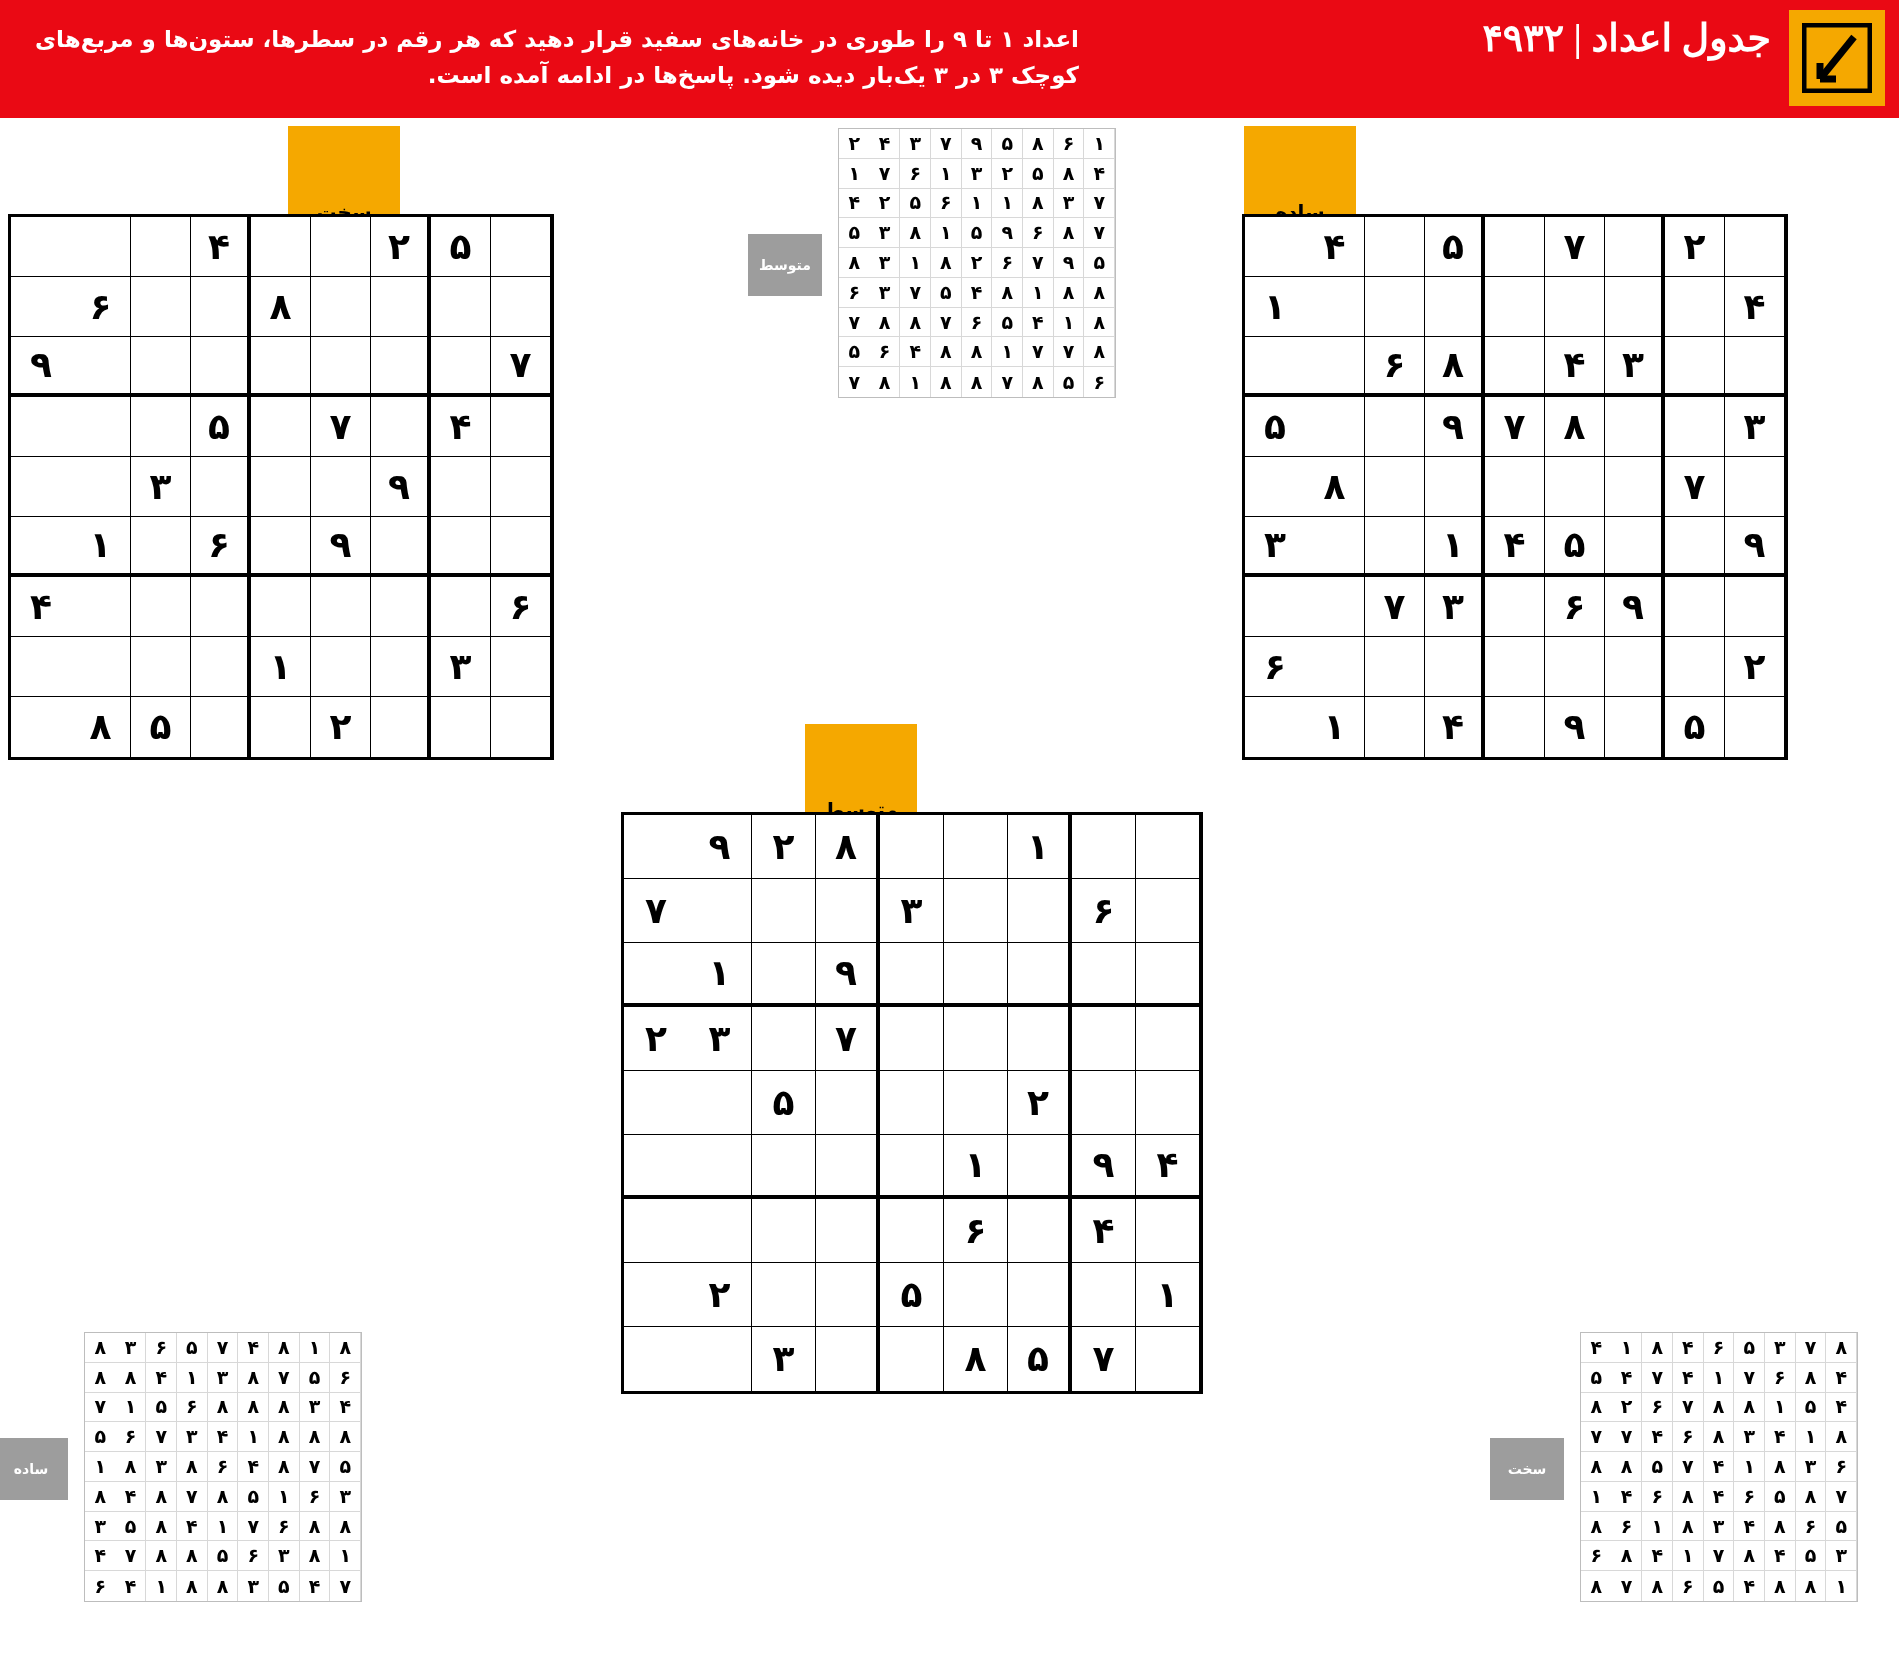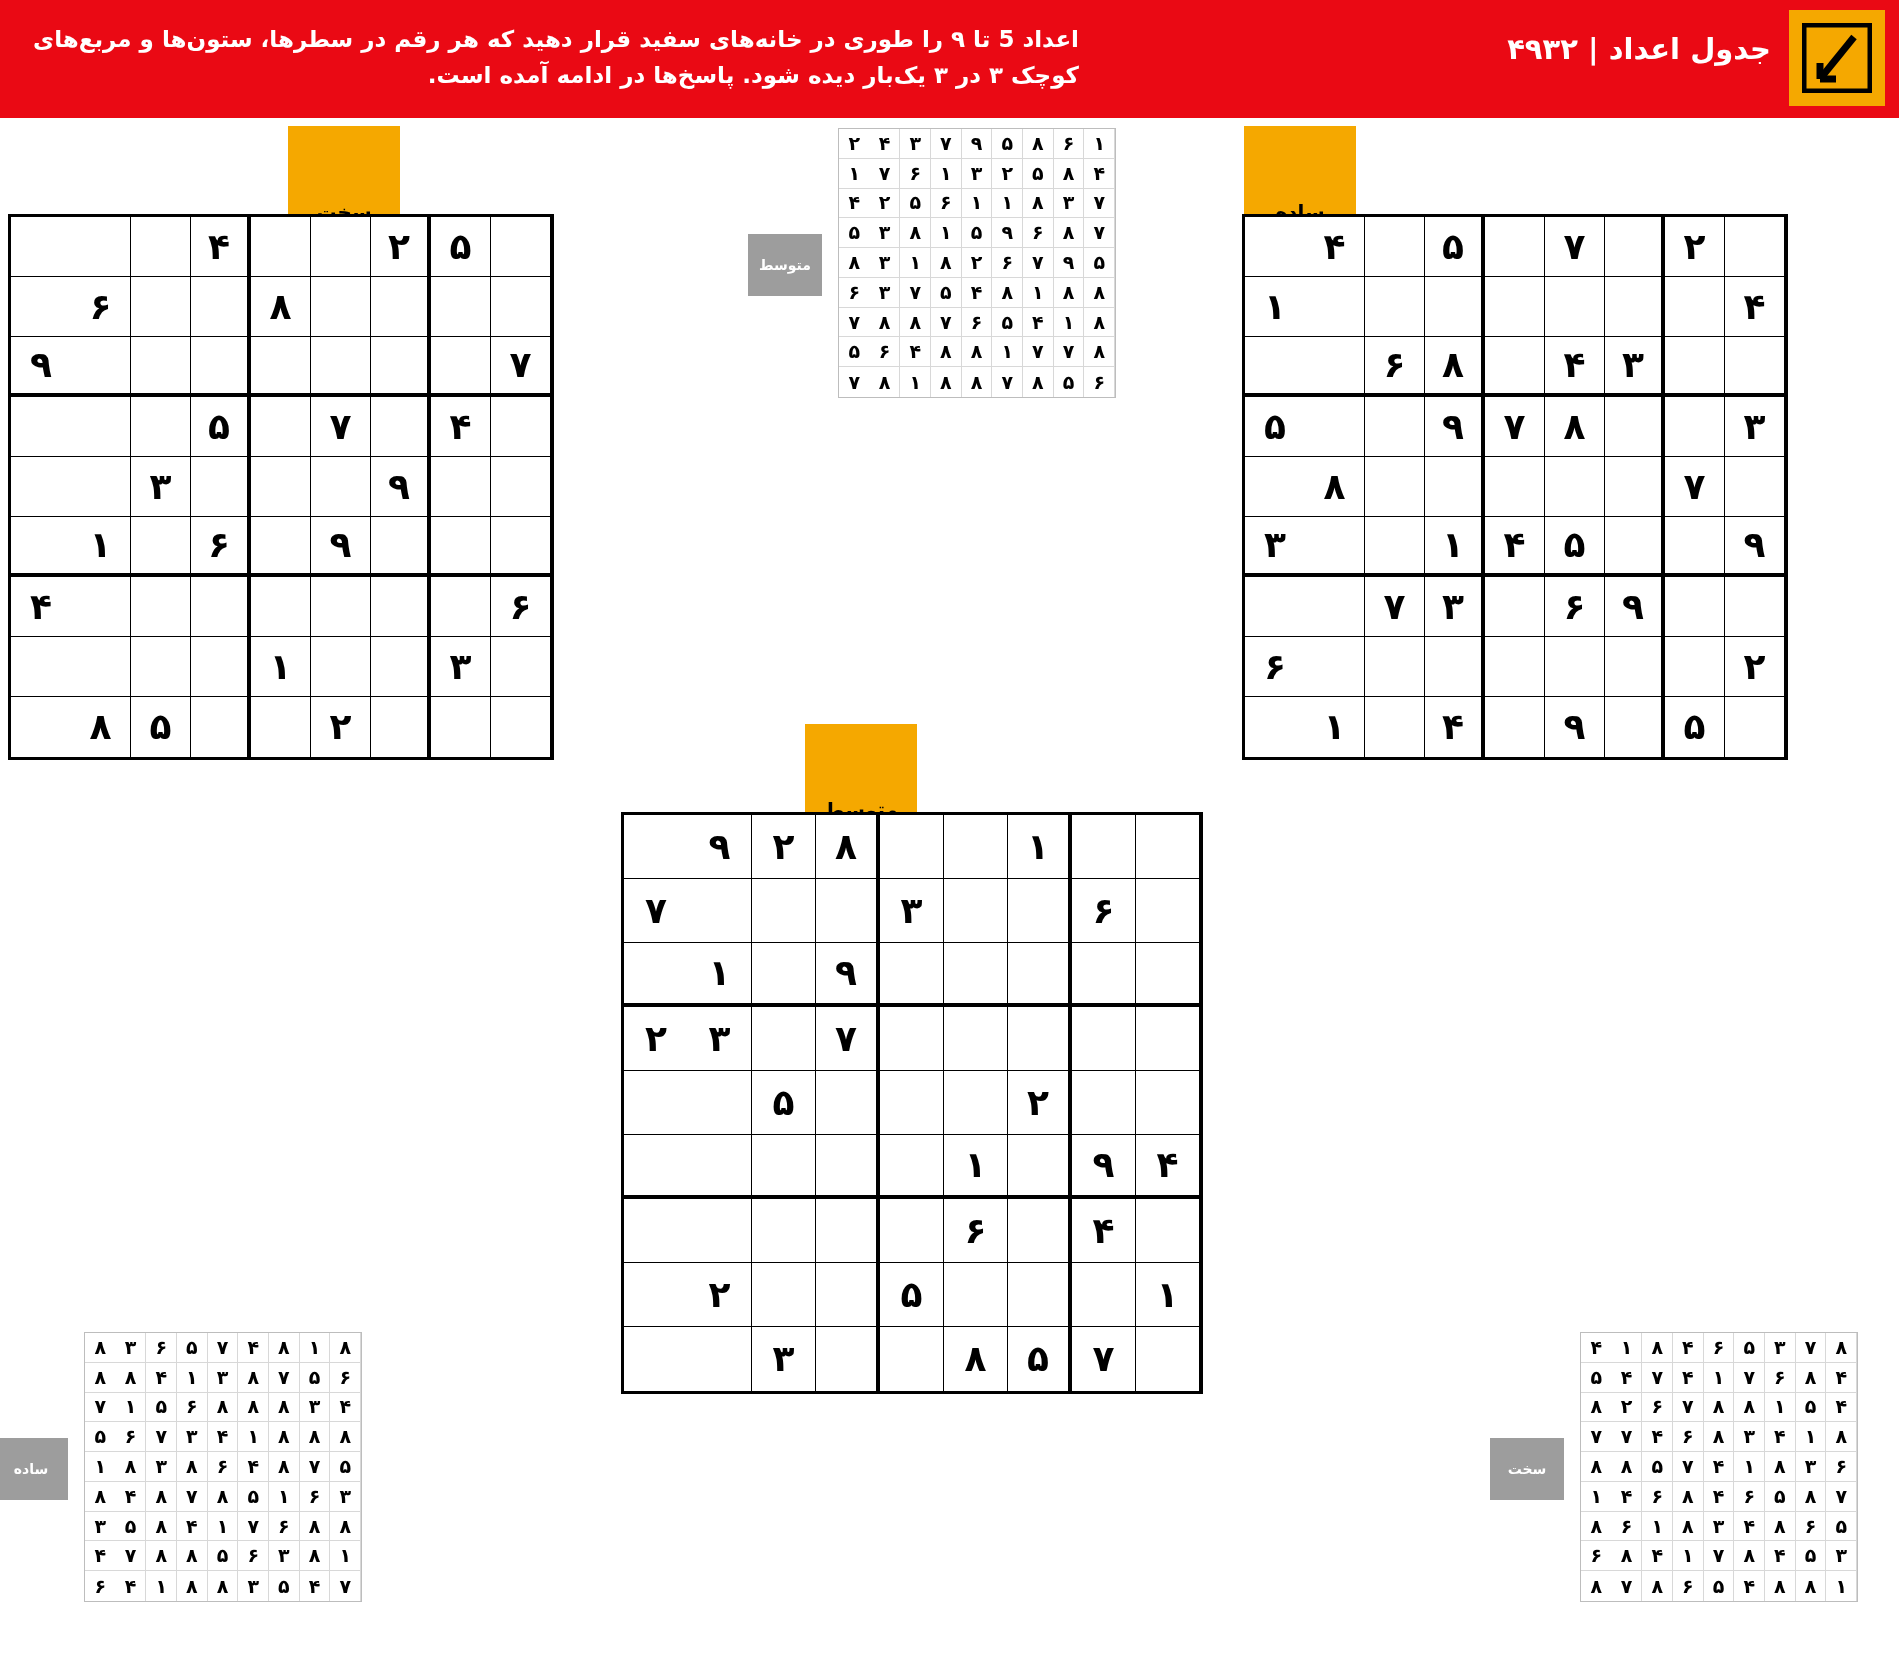--- a/index.html
+++ b/index.html
@@ -32,28 +32,29 @@
     width: 96px;
     height: 96px;
     background: #f5a800;
     display: flex;
     align-items: center;
     justify-content: center;
   }
   .header-logo svg { display:block; }
   .header-title {
     position: absolute;
-    top: 32px;
+    top: 16px;
     right: 128px;
-    font-size: 29px;
+    font-size: 38px;
     font-weight: bold;
     color: #ffffff;
     letter-spacing: 0px;
     white-space: nowrap;
     direction: rtl;
+    font-family: Liberation Serif, serif;
   }
   .header-instructions {
     position: absolute;
     top: 22px;
     right: 820px;
     width: 1050px;
     text-align: right;
     font-size: 23px;
     font-weight: bold;
     line-height: 1.55;
@@ -153,21 +154,21 @@
 
 <div class="header">
   <div class="header-logo">
     <svg width="70" height="70" viewBox="0 0 70 70" aria-hidden="true">
       <rect x="2" y="2" width="66" height="66" fill="none" stroke="#000" stroke-width="5"></rect>
       <path d="M52 14 L18 56" stroke="#000" stroke-width="7" fill="none"></path>
       <path d="M18 56 L18 40 M18 56 L34 56" stroke="#000" stroke-width="7" fill="none"></path>
     </svg>
   </div>
   <div class="header-title">جدول اعداد | ۴۹۳۲</div>
-  <div class="header-instructions">اعداد 5 تا ۹ را طوری در خانه‌های سفید قرار دهید که هر رقم در سطرها، ستون‌ها و مربع‌های کوچک ۳ در ۳ یک‌بار دیده شود. پاسخ‌ها در ادامه آمده است.</div>
+  <div class="header-instructions">اعداد ۱ تا ۹ را طوری در خانه‌های سفید قرار دهید که هر رقم در سطرها، ستون‌ها و مربع‌های کوچک ۳ در ۳ یک‌بار دیده شود. پاسخ‌ها در ادامه آمده است.</div>
 </div>
 
 <div class="puzzle" id="puzzle-hard" style="top:214px; left:8px;">
   <div class="tab" style="top:-88px; left:280px;">
     <span>سخت</span>
   </div>
   <div class="grid" style="width:540px; height:540px;">
       <div class="cell"></div>
       <div class="cell">۵</div>
       <div class="cell cb-right">۲</div>

